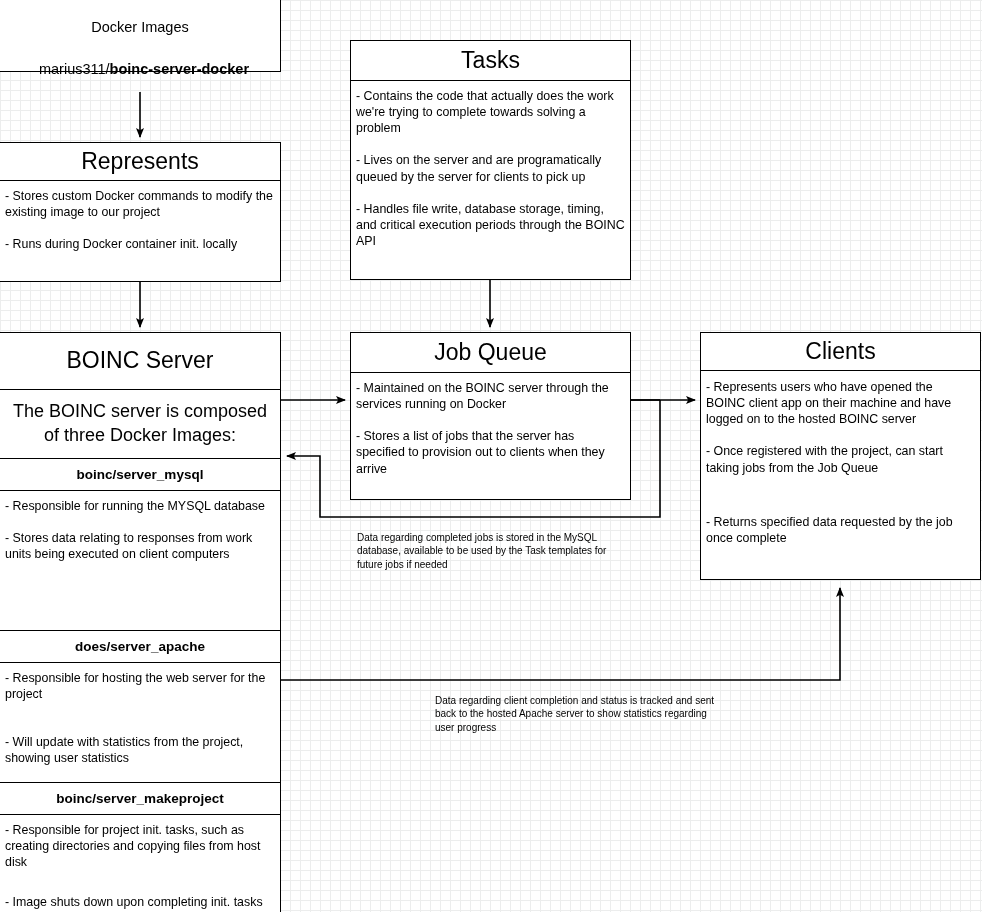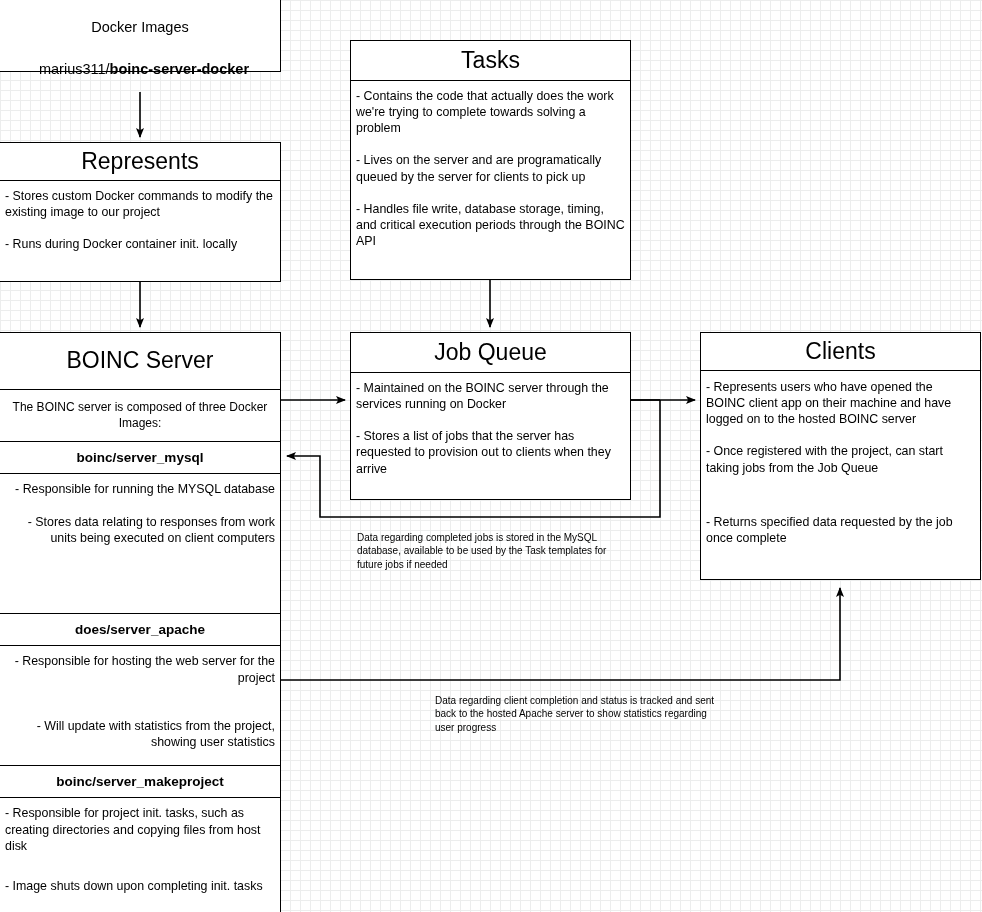--- a/index.html
+++ b/index.html
@@ -45,35 +45,35 @@
   .subhead{
     text-align:center;
     font-size:13.5px;
     font-weight:bold;
     padding:8px 6px;
     box-sizing:border-box;
     border-bottom:1.6px solid #000;
   }
   .center-note{
     text-align:center;
-    font-size:12px;
+    font-size:18px;
     line-height:1.35;
     padding:9px 12px 10px 12px;
     box-sizing:border-box;
     border-bottom:1.6px solid #000;
   }
   .body{
     font-size:12.4px;
     line-height:1.3;
     padding:7px 5px 7px 5px;
     box-sizing:border-box;
   }
   .body p{margin:0 0 16px 0;}
   .body p:last-child{margin-bottom:0;}
-  .bodysep{border-bottom:1.6px solid #000;text-align:right;}
+  .bodysep{border-bottom:1.6px solid #000;}
 
   
   #docker-images{left:0px;top:0px;width:281px;height:72px;border-left:none;border-top:none;}
   #docker-images .line1{text-align:center;font-size:14.5px;padding-top:19px;}
   #docker-images .line2{text-align:center;font-size:14.5px;padding-top:26px;margin-left:8px;}
   #docker-images .line2 b{font-weight:bold;}
 
   #dockerfiles{left:0px;top:142px;width:281px;height:140px;border-left:none;}
   #dockerfiles .title{font-size:23px;height:38px;padding-top:5px;}
 
@@ -162,21 +162,21 @@
       <p>- Contains the code that actually does the work we're trying to complete towards solving a problem</p>
       <p>- Lives on the server and are programatically queued by the server for clients to pick up</p>
       <p>-  Handles file write, database storage, timing, and critical execution periods through the BOINC API</p>
     </div>
   </div>
 
   <div class="node" id="job-queue">
     <div class="title">Job Queue</div>
     <div class="body">
       <p>- Maintained on the BOINC server through the services running on Docker</p>
-      <p>- Stores a list of jobs that the server has requested to provision out to clients when they arrive</p>
+      <p>- Stores a list of jobs that the server has specified to provision out to clients when they arrive</p>
     </div>
   </div>
 
   <div class="node" id="clients">
     <div class="title">Clients</div>
     <div class="body" style="padding-top:8px;">
       <p>- Represents users who have opened the BOINC client app on their machine and have logged on to the hosted BOINC server</p>
       <p style="margin-bottom:38px;">- Once registered with the project, can start taking jobs from the Job Queue</p>
       <p>- Returns specified data requested by the job once complete</p>
     </div>

